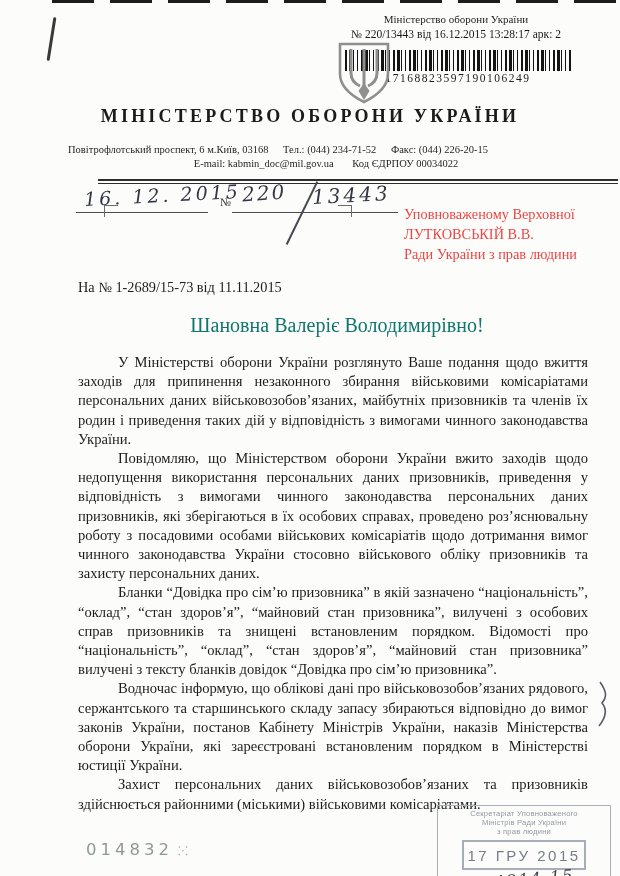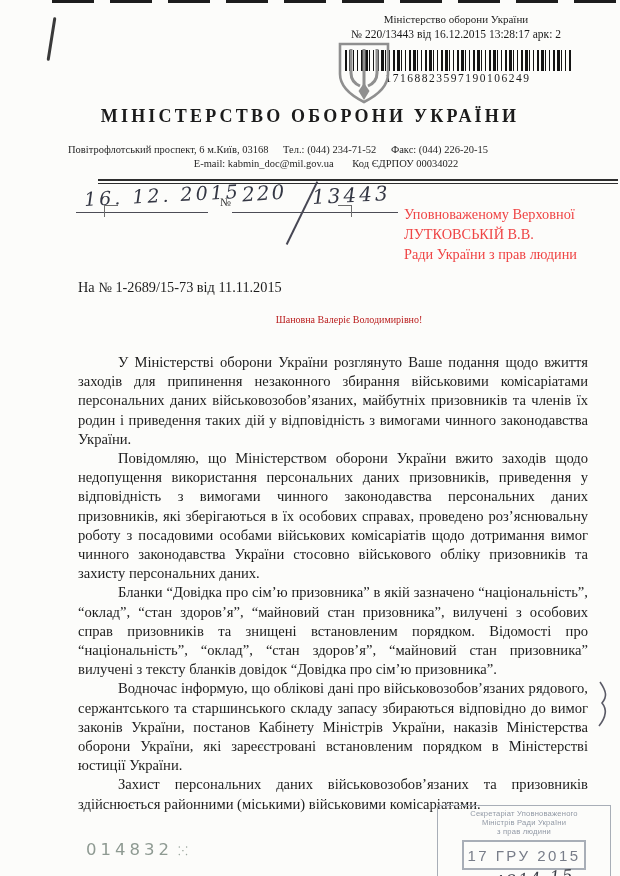--- a/index.html
+++ b/index.html
@@ -50,22 +50,22 @@
     background:#474754;transform:rotate(26deg);}
   .hw-underline2{position:absolute;left:232px;top:212px;width:166px;height:1px;background:#4c4c55;}
   .corner{position:absolute;width:13px;height:11px;}
   .corner-left{left:104px;top:205px;border-left:1.2px solid #6d6d6d;border-top:1.2px solid #6d6d6d;}
   .corner-right{left:338px;top:205px;border-right:1.2px solid #6d6d6d;border-top:1.2px solid #6d6d6d;}
   
   .addressee{position:absolute;left:404px;top:204px;width:195px;
     font-size:14.3px;line-height:20px;color:#ef4444;}
   
   .reference{position:absolute;left:78px;top:279px;font-size:14.3px;color:#1d1d1d;}
-  .salutation{position:absolute;left:94px;top:314px;width:510px;text-align:center;
-    font-size:10px;color:#b91c1c;}
+  .salutation{position:absolute;left:82px;top:314px;width:510px;text-align:center;
+    font-size:20px;color:#0f766e;}
   
   .body-text{position:absolute;left:78px;top:353px;width:510px;
     font-size:14.6px;line-height:19.2px;color:#1d1d1d;}
   .body-text p{margin:0;text-indent:40px;text-align:justify;}
   .margin-mark{position:absolute;left:596px;top:680px;}
   
   .serial{position:absolute;left:86px;top:840px;font-family:"DejaVu Sans",sans-serif;
     font-size:16.5px;letter-spacing:4px;color:#8e9a92;}
   .serial-mark{position:absolute;left:178px;top:842px;font-size:12px;color:#9ba79e;}
   

